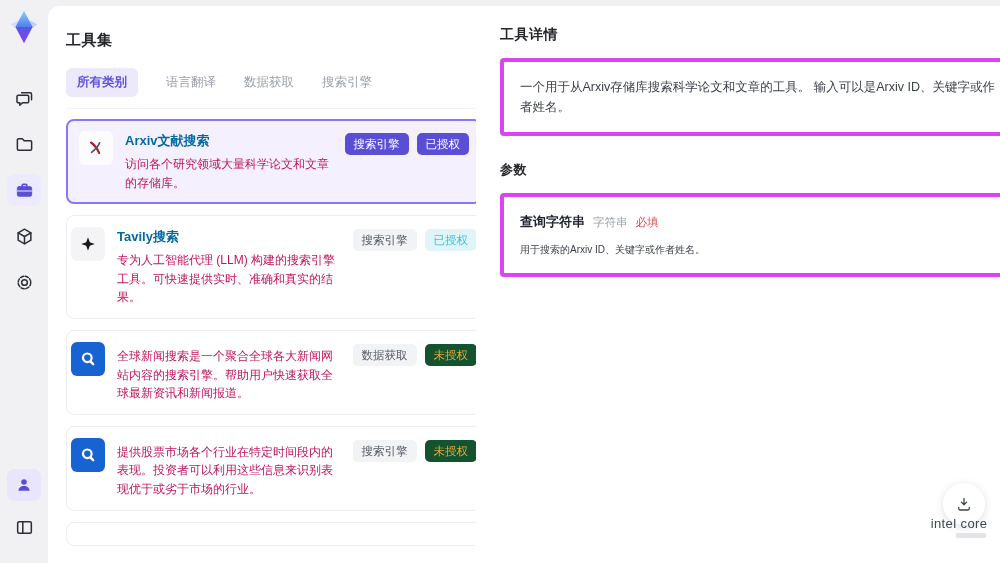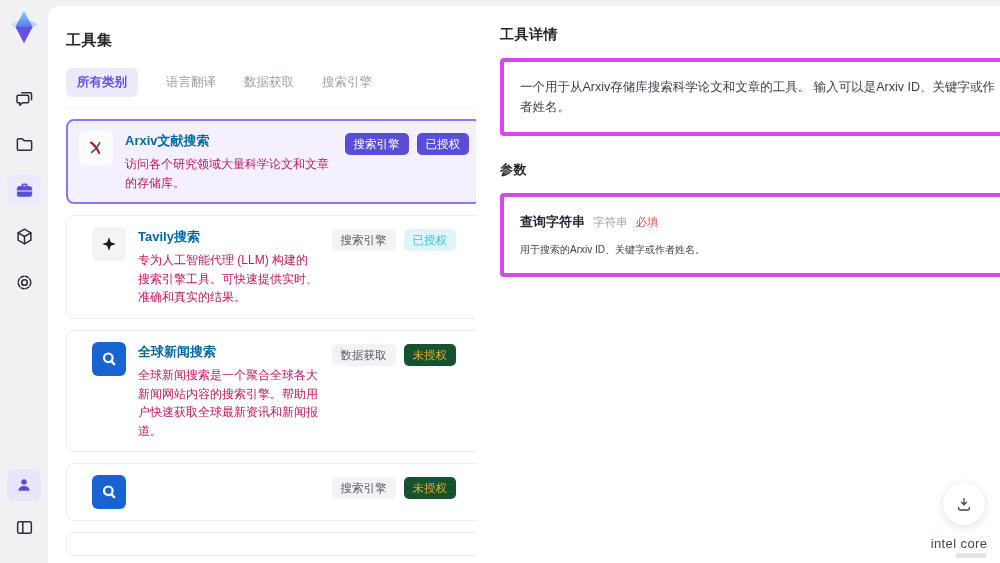--- a/index.html
+++ b/index.html
@@ -34,21 +34,21 @@
   .tabs { display:flex; align-items:center; gap:28px; margin:18px 0 0 2px;
     font-size:12.5px; color:#9aa0ab; padding-bottom:11px;
     border-bottom:1px solid #f2f3f5; width:420px; }
   .tab { cursor:pointer; white-space:nowrap; }
   .tab.active { background:#ece9fb; color:#5f52e0; font-weight:700;
     padding:6px 11px; border-radius:6px;text-align:right; }
 
   
   .tool-list { margin:10px 0 0 2px; width:416px; }
   .tool-card { display:flex; gap:12px; border:1px solid #ebedf0; border-radius:8px;
-    background:#fff; padding:11px 25px; margin-bottom:11px; cursor:pointer; }
+    background:#fff; padding:11px 4px; margin-bottom:11px; cursor:pointer; }
   .tool-card.selected { background:#f4f0fe; border:2px solid #8a78f0; padding:10px 11px; }
   .tool-icon { width:34px; height:34px; border-radius:6px; flex-shrink:0;
     display:flex; align-items:center; justify-content:center; }
   .icon-white { background:#fdfcfd; }
   .icon-gray  { background:#f4f4f6; }
   .icon-blue  { background:#1763d1; }
   .tool-text { flex:1; min-width:0; }
   .tool-name { font-size:13px; font-weight:700; color:#0369a1; margin-top:1px; }
   .tool-desc { font-size:12px; color:#be185d; line-height:1.55; margin-top:5px; }
   .tool-badges { display:flex; gap:8px; align-items:flex-start; white-space:nowrap; margin-top:2px; }
@@ -76,21 +76,21 @@
   .param-head { display:flex; align-items:baseline; gap:8px; }
   .param-name { font-size:13px; font-weight:700; color:#1f2430; }
   .param-type { font-size:11.5px; color:#9aa0ab; }
   .param-required { font-size:11.5px; color:#e5484d; }
   .param-desc { margin-top:9px; font-size:10px; color:#3c4149; }
 
   
   .fab { position:absolute; left:943px; top:483px; width:42px; height:42px;
     border-radius:50%; background:#fff; box-shadow:0 2px 10px rgba(0,0,0,.13);
     display:flex; align-items:center; justify-content:center; cursor:pointer; }
-  .brand { position:absolute; left:922px; top:536px; width:74px; text-align:center;
+  .brand { position:absolute; left:922px; top:516px; width:74px; text-align:center;
     font-size:13px; color:#3f4750; letter-spacing:.4px; }
   .brand-sub { margin:2px 0 0 34px; width:30px; height:5px; background:#e3e4e7; border-radius:1px; }
 </style>
 </head>
 <body>
 
 <div class="rail">
   <div class="logo">
     <svg viewBox="0 0 40 40" width="38" height="38">
       <defs>
@@ -207,37 +207,37 @@
     </div>
 
     <div class="tool-card">
       <div class="tool-icon icon-blue">
         <svg viewBox="0 0 20 20" width="20" height="20" fill="none" stroke="#fff" stroke-linecap="round">
           <circle cx="9.3" cy="8.8" r="4.3" stroke-width="2.2"></circle>
           <line x1="12.6" y1="12.4" x2="15.2" y2="15.2" stroke-width="2.4"></line>
         </svg>
       </div>
       <div class="tool-text">
-        <div class="tool-name">全球新闻搜索</div>
         <div class="tool-desc">全球新闻搜索是一个聚合全球各大新闻网站内容的搜索引擎。帮助用户快速获取全球最新资讯和新闻报道。</div>
       </div>
       <div class="tool-badges">
         <span class="badge b-gray">数据获取</span>
         <span class="badge b-amber">未授权</span>
       </div>
     </div>
 
     <div class="tool-card">
       <div class="tool-icon icon-blue">
         <svg viewBox="0 0 20 20" width="20" height="20" fill="none" stroke="#fff" stroke-linecap="round">
           <circle cx="9.3" cy="8.8" r="4.3" stroke-width="2.2"></circle>
           <line x1="12.6" y1="12.4" x2="15.2" y2="15.2" stroke-width="2.4"></line>
         </svg>
       </div>
       <div class="tool-text">
+        <div class="tool-desc">提供股票市场各个行业在特定时间段内的表现。投资者可以利用这些信息来识别表现优于或劣于市场的行业。</div>
       </div>
       <div class="tool-badges">
         <span class="badge b-gray">搜索引擎</span>
         <span class="badge b-amber">未授权</span>
       </div>
     </div>
 
     <div class="tool-card">
       
       

